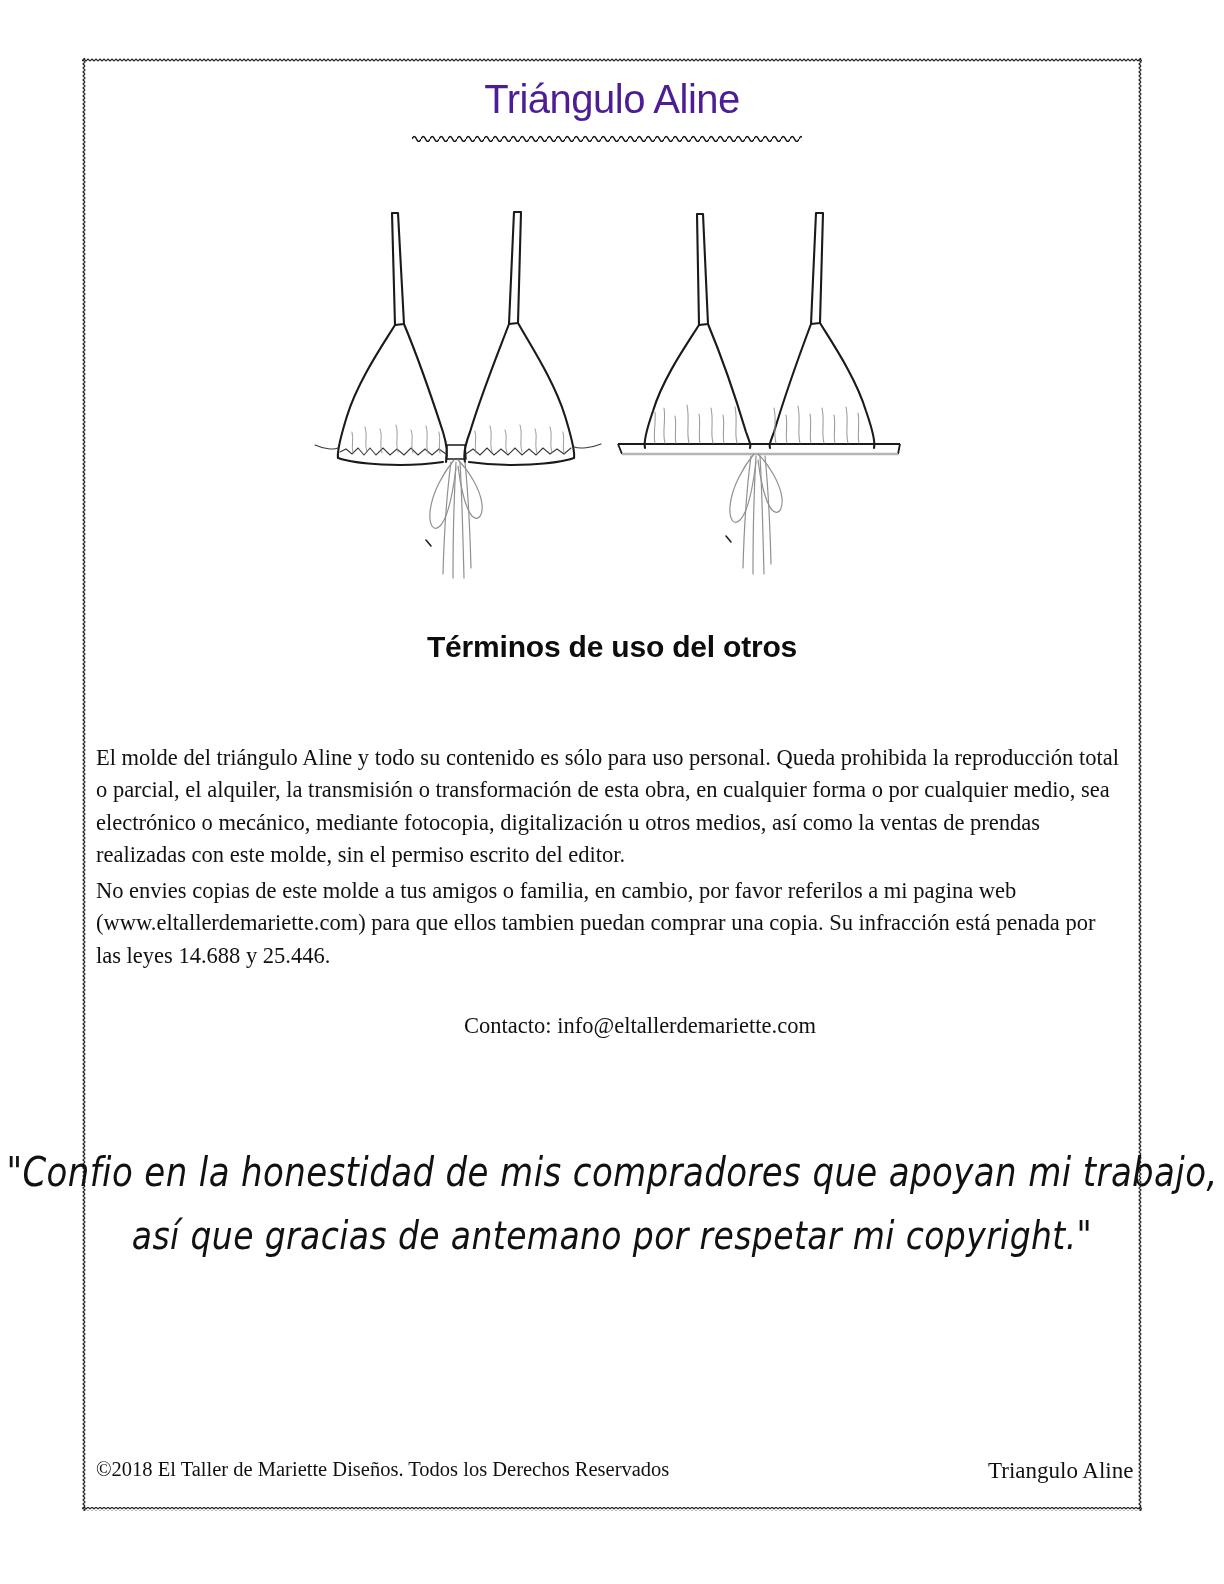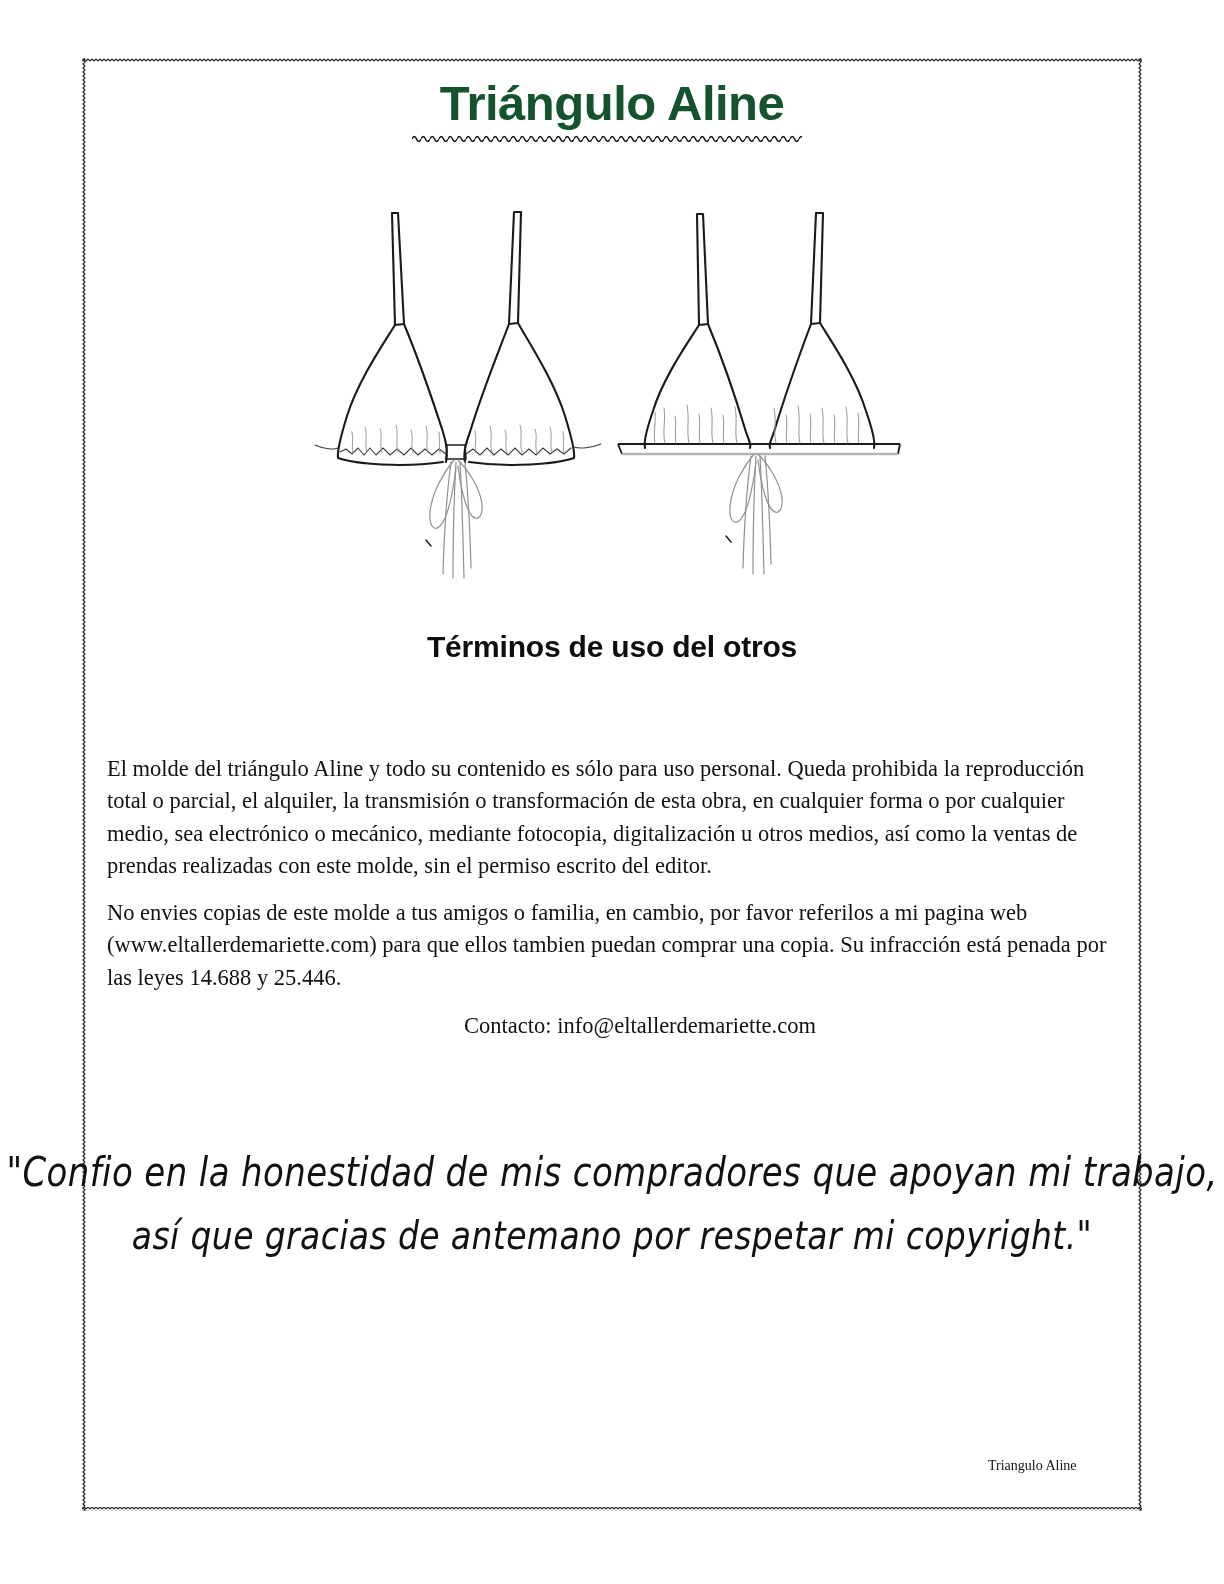--- a/index.html
+++ b/index.html
@@ -36,25 +36,25 @@
   
   .title-block {
     position: absolute;
     left: 0;
     top: 78px;
     width: 1224px;
     text-align: center;
   }
   .doc-title {
     font-family: "Liberation Sans", "DejaVu Sans", sans-serif;
-    font-weight: bold;
-    font-size: 49px;
+    font-weight: normal;
+    font-size: 40px;
     letter-spacing: -0.5px;
     line-height: 1.05;
-    color: #14532d;
+    color: #4c1d95;
   }
   .title-wave {
     position: absolute;
     left: 412px;
     top: 132px;
     width: 390px;
     height: 14px;
   }
   .title-wave svg { display: block; width: 100%; height: 100%; }
 
@@ -86,21 +86,21 @@
   .terms-body {
     position: absolute;
     left: 92px;
     top: 738px;
     width: 1035px;
     font-size: 22.5px;
     line-height: 32.3px;
     text-align: left;
     color: #111111;
   }
-  .terms-body p { margin: 15px; }
+  .terms-body p { margin: 4px; }
 
   .contact-line {
     position: absolute;
     left: 0;
     top: 1013px;
     width: 1224px;
     text-align: center;
     font-size: 22.5px;
     color: #111111;
     margin-left: 28px;
@@ -131,21 +131,21 @@
     position: absolute;
     left: 96px;
     top: 1458px;
     font-size: 20.5px;
     color: #111111;
   }
   .footer-right {
     position: absolute;
     left: 988px;
     top: 1458px;
-    font-size: 14px;
+    font-size: 23px;
     color: #111111;
   }
 </style>
 </head>
 <body>
 
 <div id="page">
 
   <div class="page-border">
     <svg viewBox="0 0 1060 1453" preserveAspectRatio="none" xmlns="http://www.w3.org/2000/svg">
@@ -288,15 +288,16 @@
     <p>No envies copias de este molde a tus amigos o familia, en cambio, por favor referilos a mi pagina web (www.eltallerdemariette.com) para que ellos tambien puedan comprar una copia. Su infracción está penada por las leyes 14.688 y 25.446.</p>
   </div>
 
   <div class="contact-line">Contacto: info@eltallerdemariette.com</div>
 
   <div class="quote-block">
     <span class="quote-line l1">"Confio en la honestidad de mis compradores que apoyan mi trabajo,</span>
     <span class="quote-line l2">así que gracias de antemano por respetar mi copyright."</span>
   </div>
 
+  <div class="footer-left">©2018 El Taller de Mariette Diseños. Todos los Derechos Reservados</div>
   <div class="footer-right">Triangulo Aline</div>
 
 </div>
 
 </body></html>

